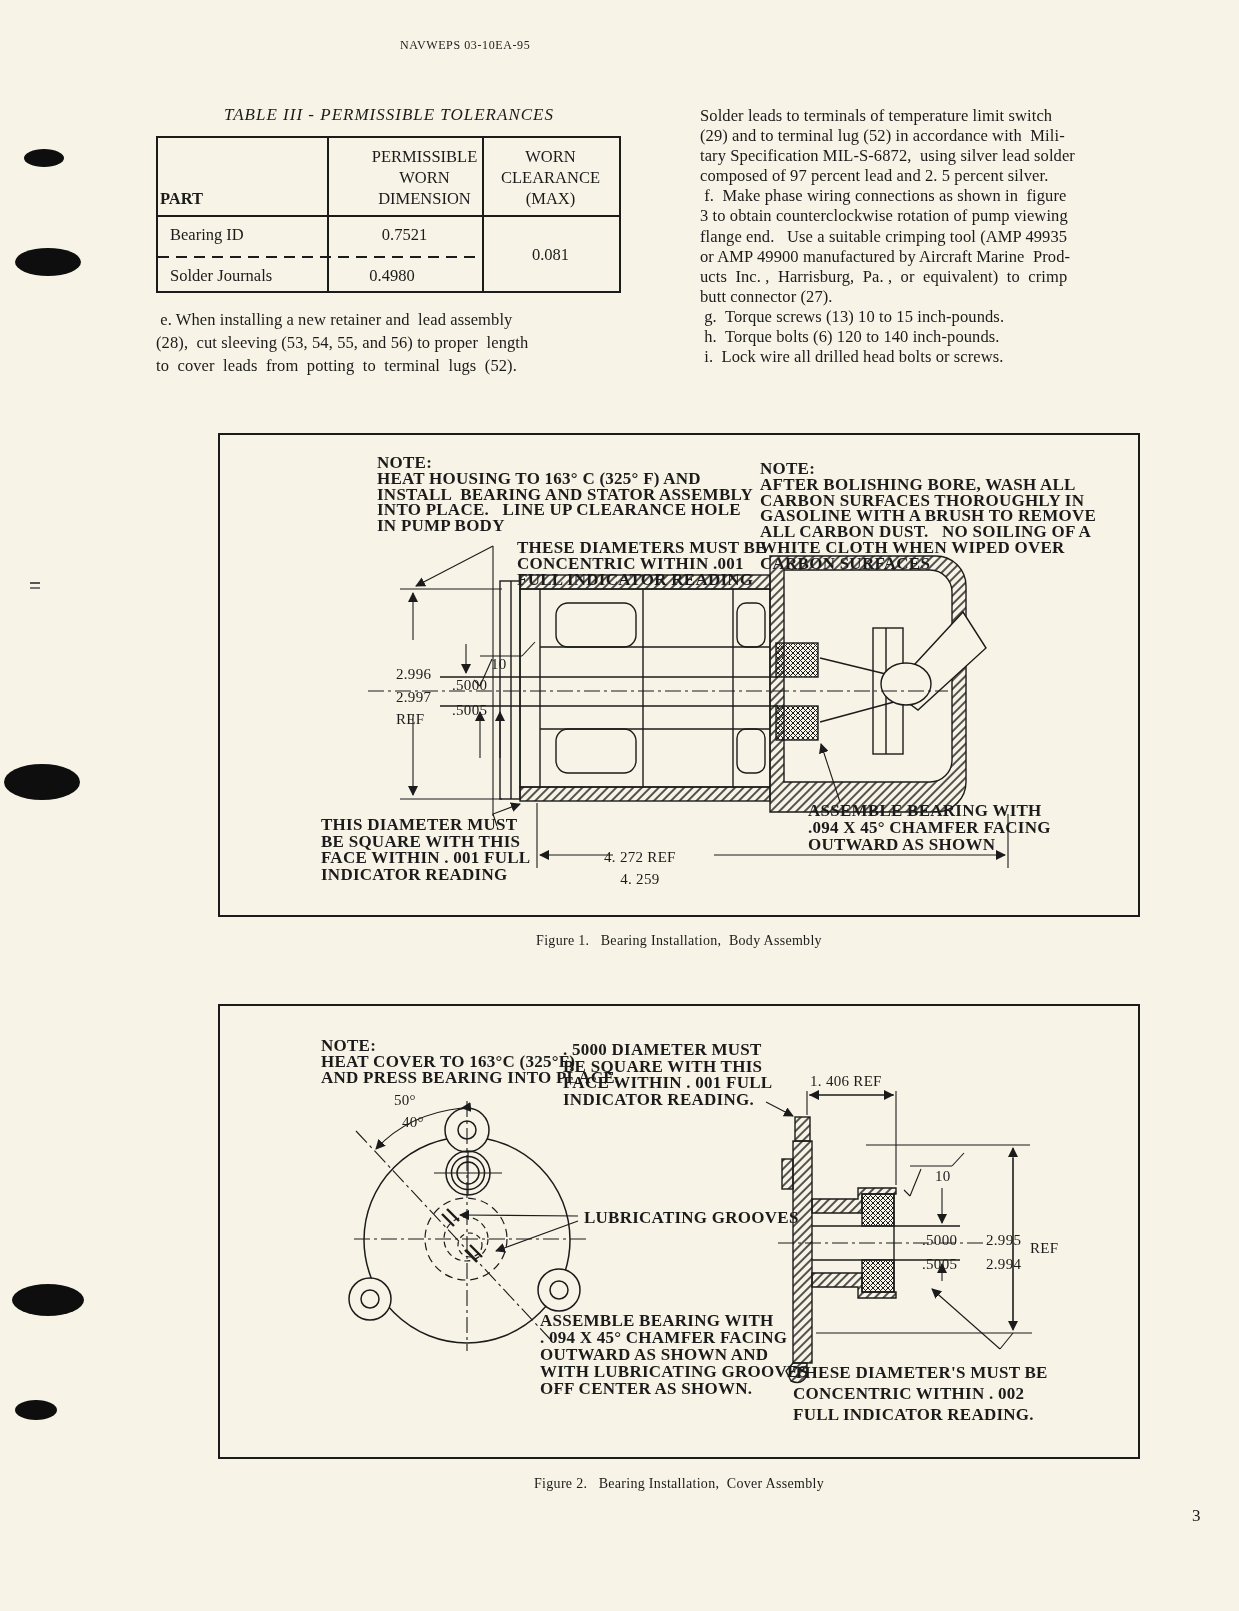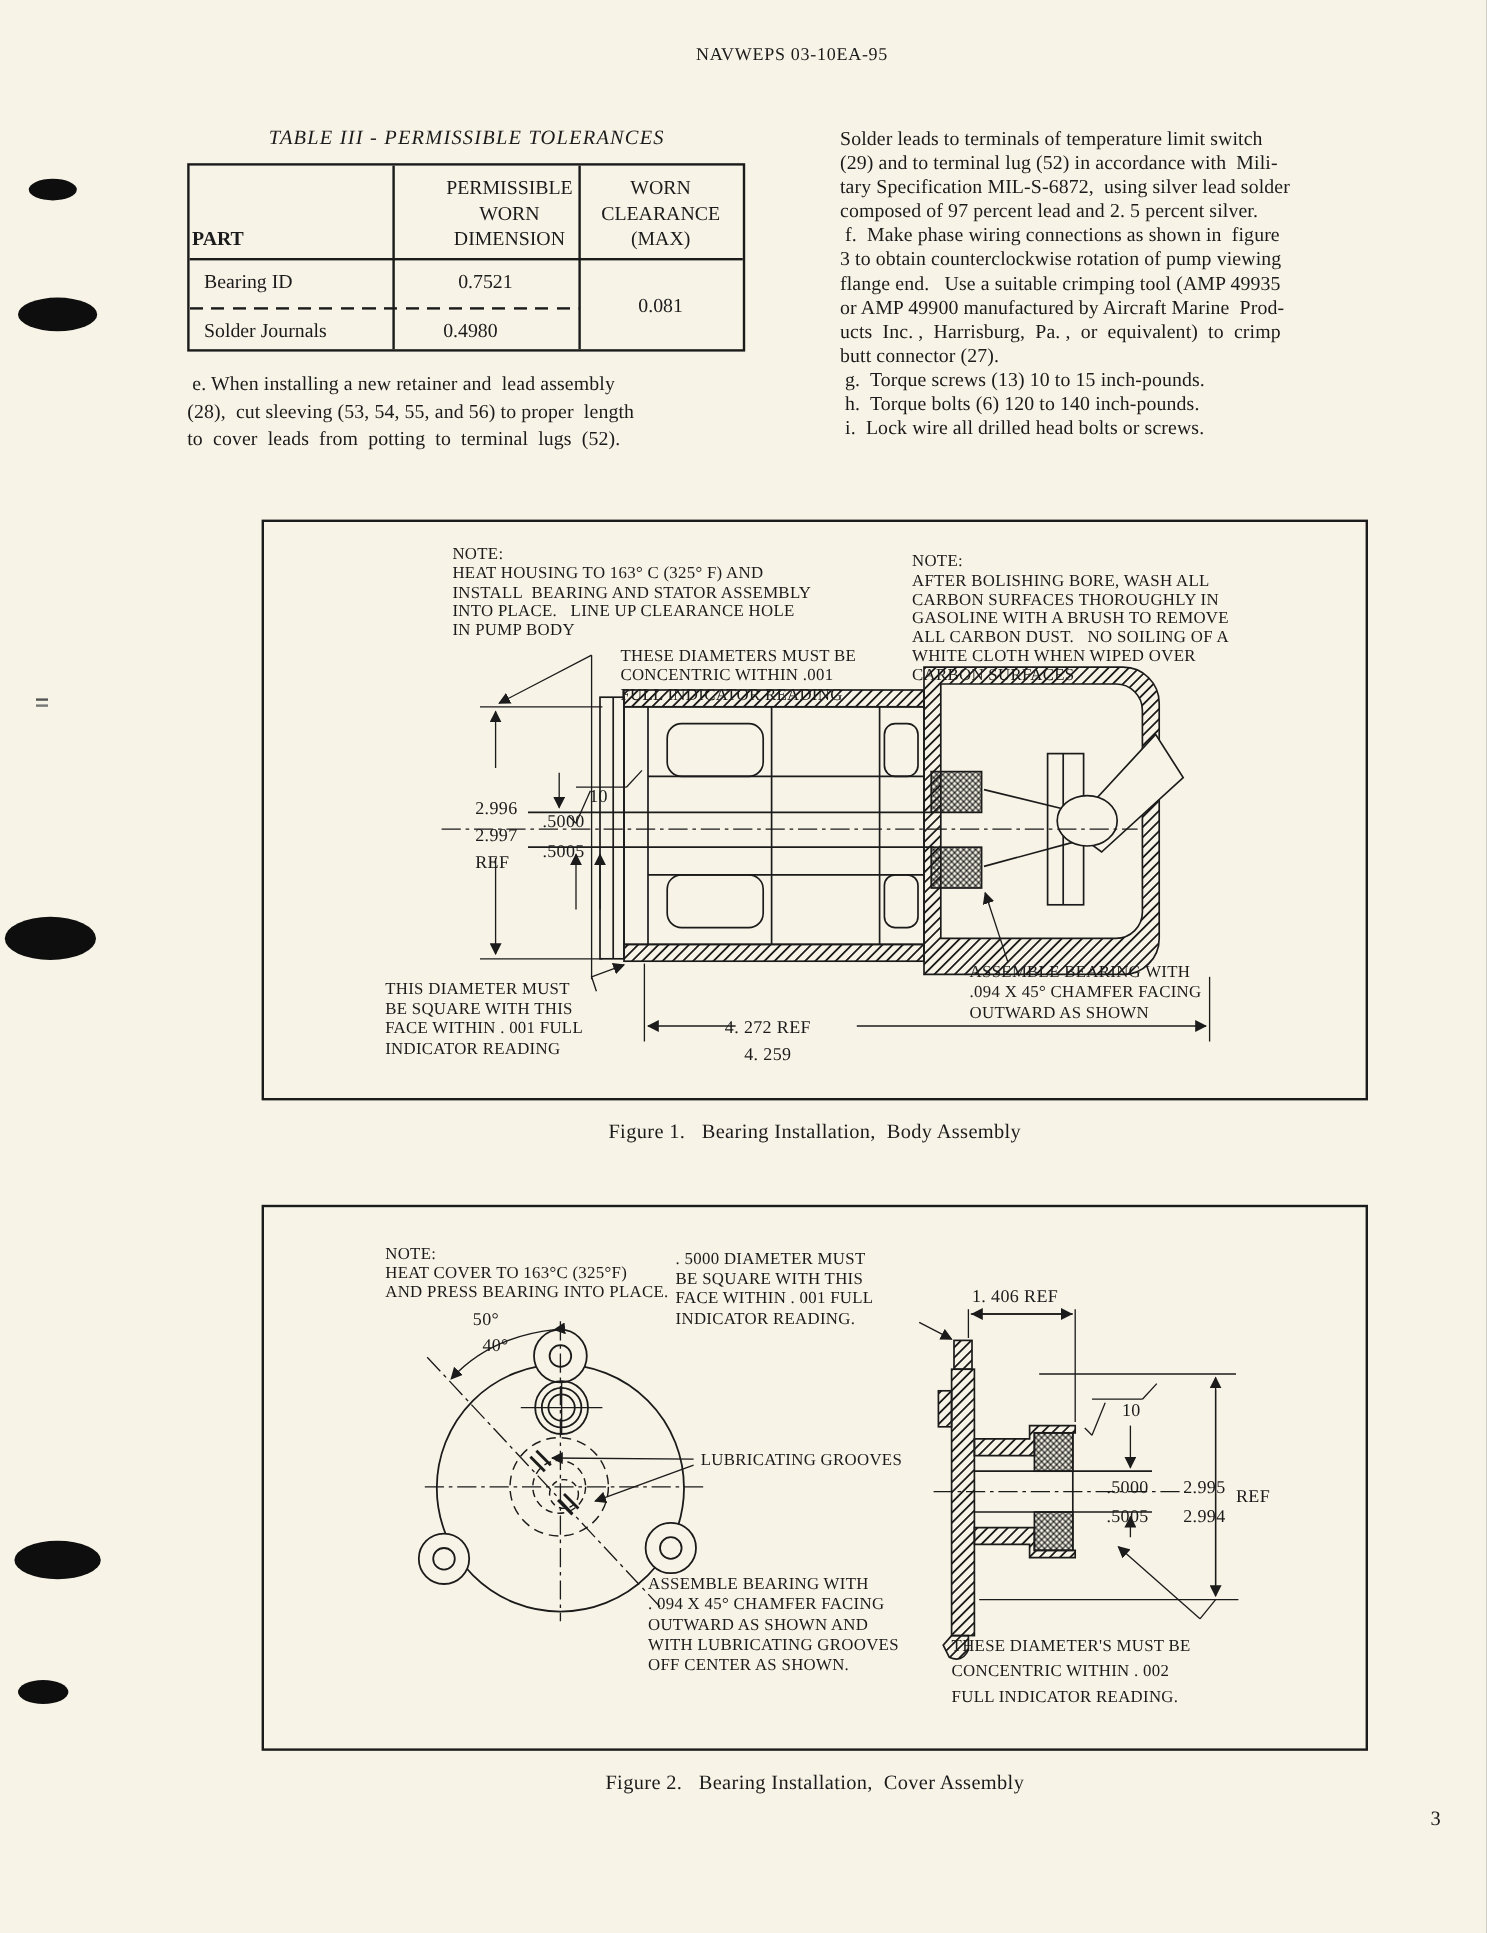--- a/index.html
+++ b/index.html
@@ -2,24 +2,24 @@
 <html><head>
 <meta charset="utf-8">
 <style>
   html,body{margin:0;padding:0;background:#888;}
   #page{position:relative;width:1239px;height:1611px;background:#f7f3e6;
         font-family:"Liberation Serif","DejaVu Serif",serif;color:#1b1b1b;overflow:hidden;}
   .abs{position:absolute;}
   .pre{white-space:pre;}
   .body-text{font-size:16.5px;line-height:20.1px;letter-spacing:.1px;}
   .para-e{font-size:16.5px;line-height:23px;letter-spacing:.1px;}
-  .fig-label{font-size:14px;line-height:15.8px;letter-spacing:.25px;}
+  .fig-label{font-size:17px;line-height:15.8px;letter-spacing:.25px;font-weight:bold;}
   .dim-text{font-size:15px;letter-spacing:.3px;}
-  .caption{font-size:17px;letter-spacing:.3px;text-align:center;}
-  .hdr{font-size:15px;letter-spacing:.6px;text-align:center;}
+  .caption{font-size:14px;letter-spacing:.3px;text-align:center;}
+  .hdr{font-size:12px;letter-spacing:.6px;text-align:left;}
   .tbl-title{font-size:17px;letter-spacing:1px;text-align:center;}
   .tbl-cell{font-size:16.5px;line-height:21px;}
   .fig-box{border:2px solid #1b1b1b;background:transparent;}
   .tblbox{border:2.5px solid #1b1b1b;}
   .vline{background:#1b1b1b;width:2px;}
   .hline{background:#1b1b1b;height:2px;}
   .dashline{height:2px;background:repeating-linear-gradient(90deg,#1b1b1b 0 11px,transparent 11px 18px);}
   .dot{background:#0e0e0e;border-radius:50%;}
   svg{display:block;}
   .ctr{text-align:center;}

